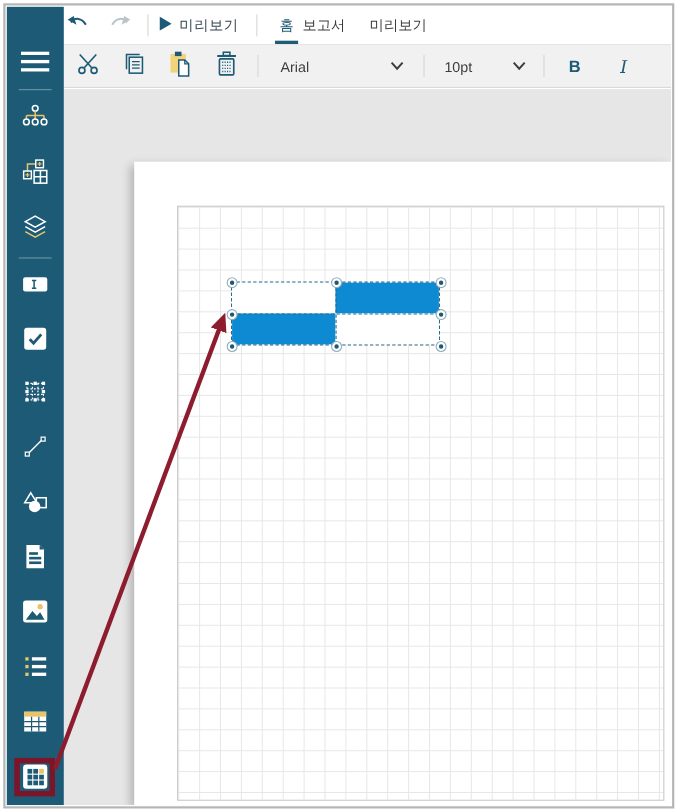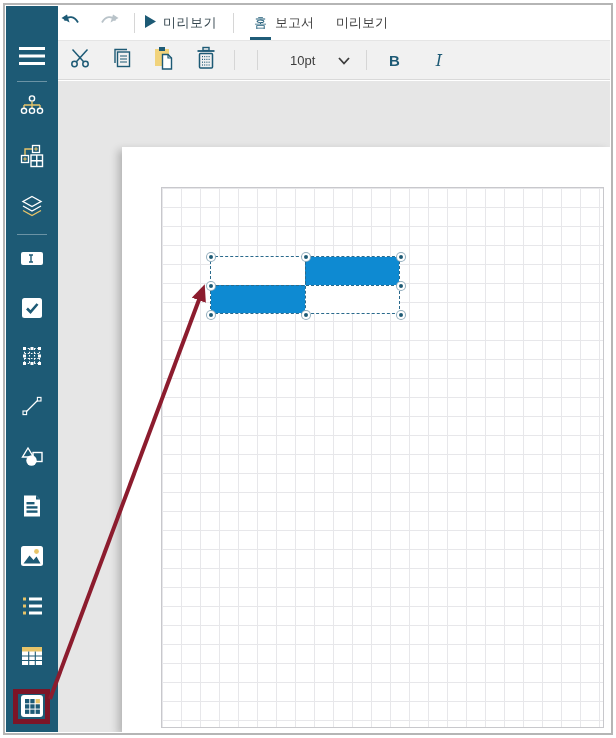--- a/index.html
+++ b/index.html
@@ -309,24 +309,32 @@
                 <path d="M2.5 5 H19.5" stroke-width="1.8"></path>
                 <rect x="4.5" y="7.5" width="13" height="14.5" rx="1" stroke-width="1.5"></rect>
                 <g stroke-width="1" stroke-dasharray="1.2 1.6">
                   <path d="M7.5 10 V20 M9.7 10 V20 M11.9 10 V20 M14.1 10 V20"></path>
                 </g>
               </svg>
         </span>
       </div>
       <div class="vsep" style="margin-right:12px"></div>
 
+      <div class="dd" style="width:128px">
+        <span class="dd-label" style="margin-left:8px">Arial</span>
+        <span style="margin-left:auto; margin-right:8px">
+          <svg width="12" height="8" viewBox="0 0 12 8" fill="none">
+                <polyline points="1,1 6,6.5 11,1" stroke="#3d3d3d" stroke-width="1.8"></polyline>
+              </svg>
+        </span>
+      </div>
       <div class="vsep" style="margin:0 10px"></div>
 
       <div class="dd" style="width:88px">
-        <span class="dd-label" style="margin-left:22px">10pt</span>
+        <span class="dd-label" style="margin-left:8px">10pt</span>
         <span style="margin-left:auto; margin-right:6px">
           <svg width="12" height="8" viewBox="0 0 12 8" fill="none">
                 <polyline points="1,1 6,6.5 11,1" stroke="#3d3d3d" stroke-width="1.8"></polyline>
               </svg>
         </span>
       </div>
       <div class="vsep" style="margin:0 10px"></div>
 
       <div class="bold-btn" style="margin-left:4px">B</div>
       <div class="italic-btn" style="margin-left:20px">I</div>

